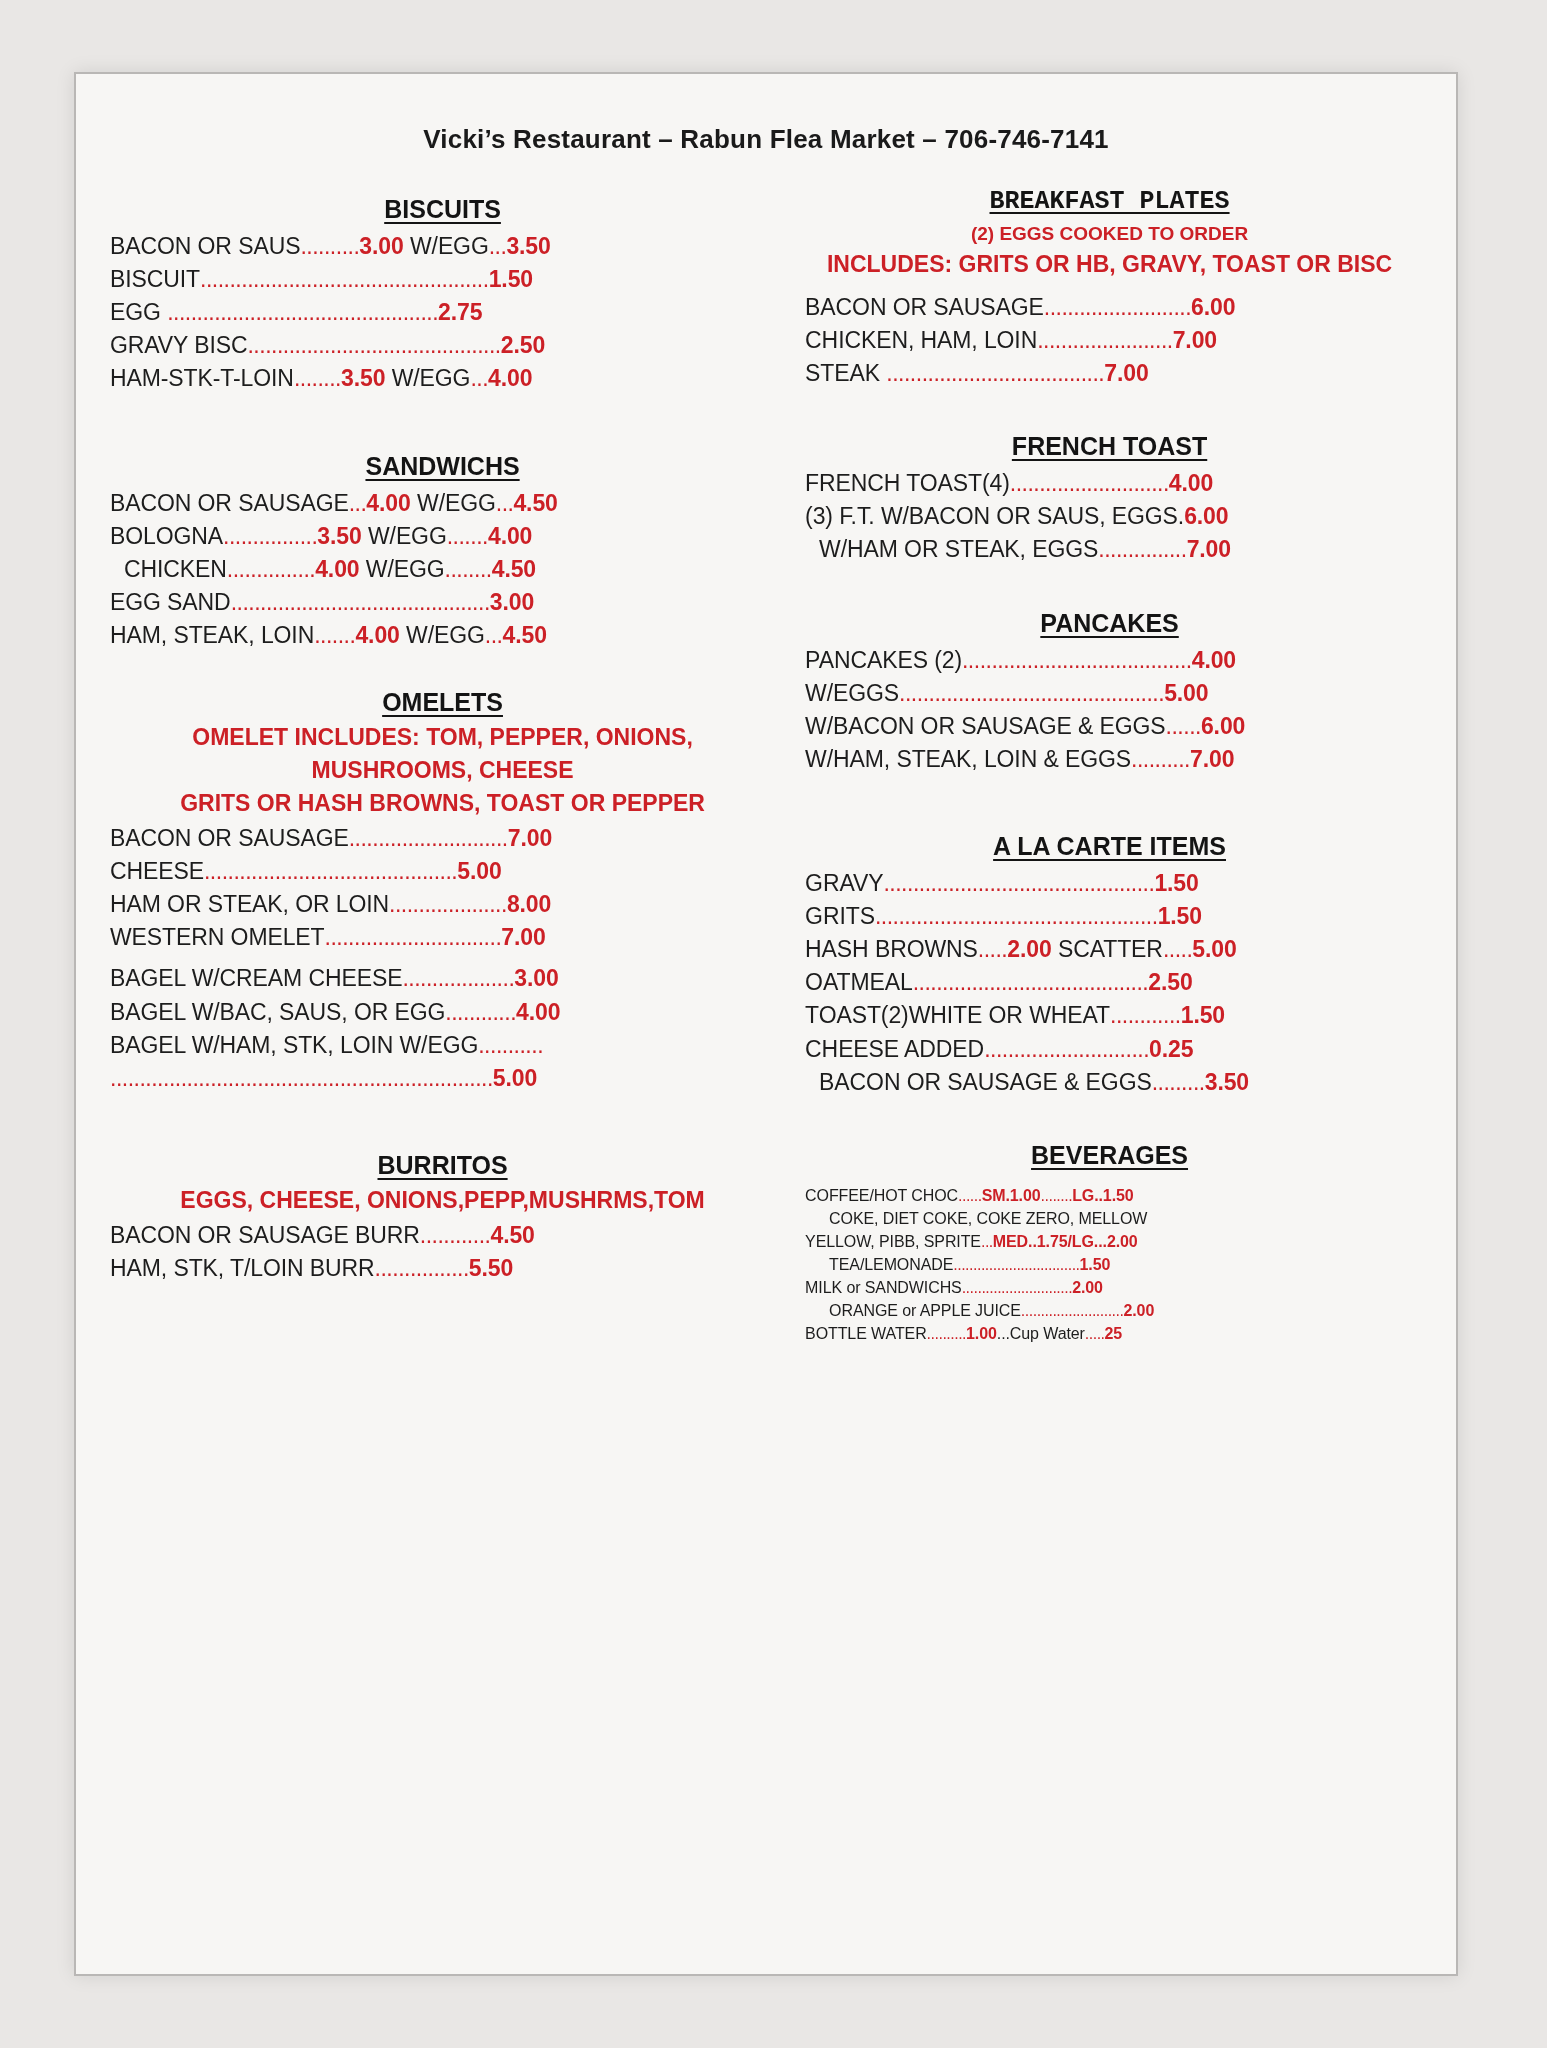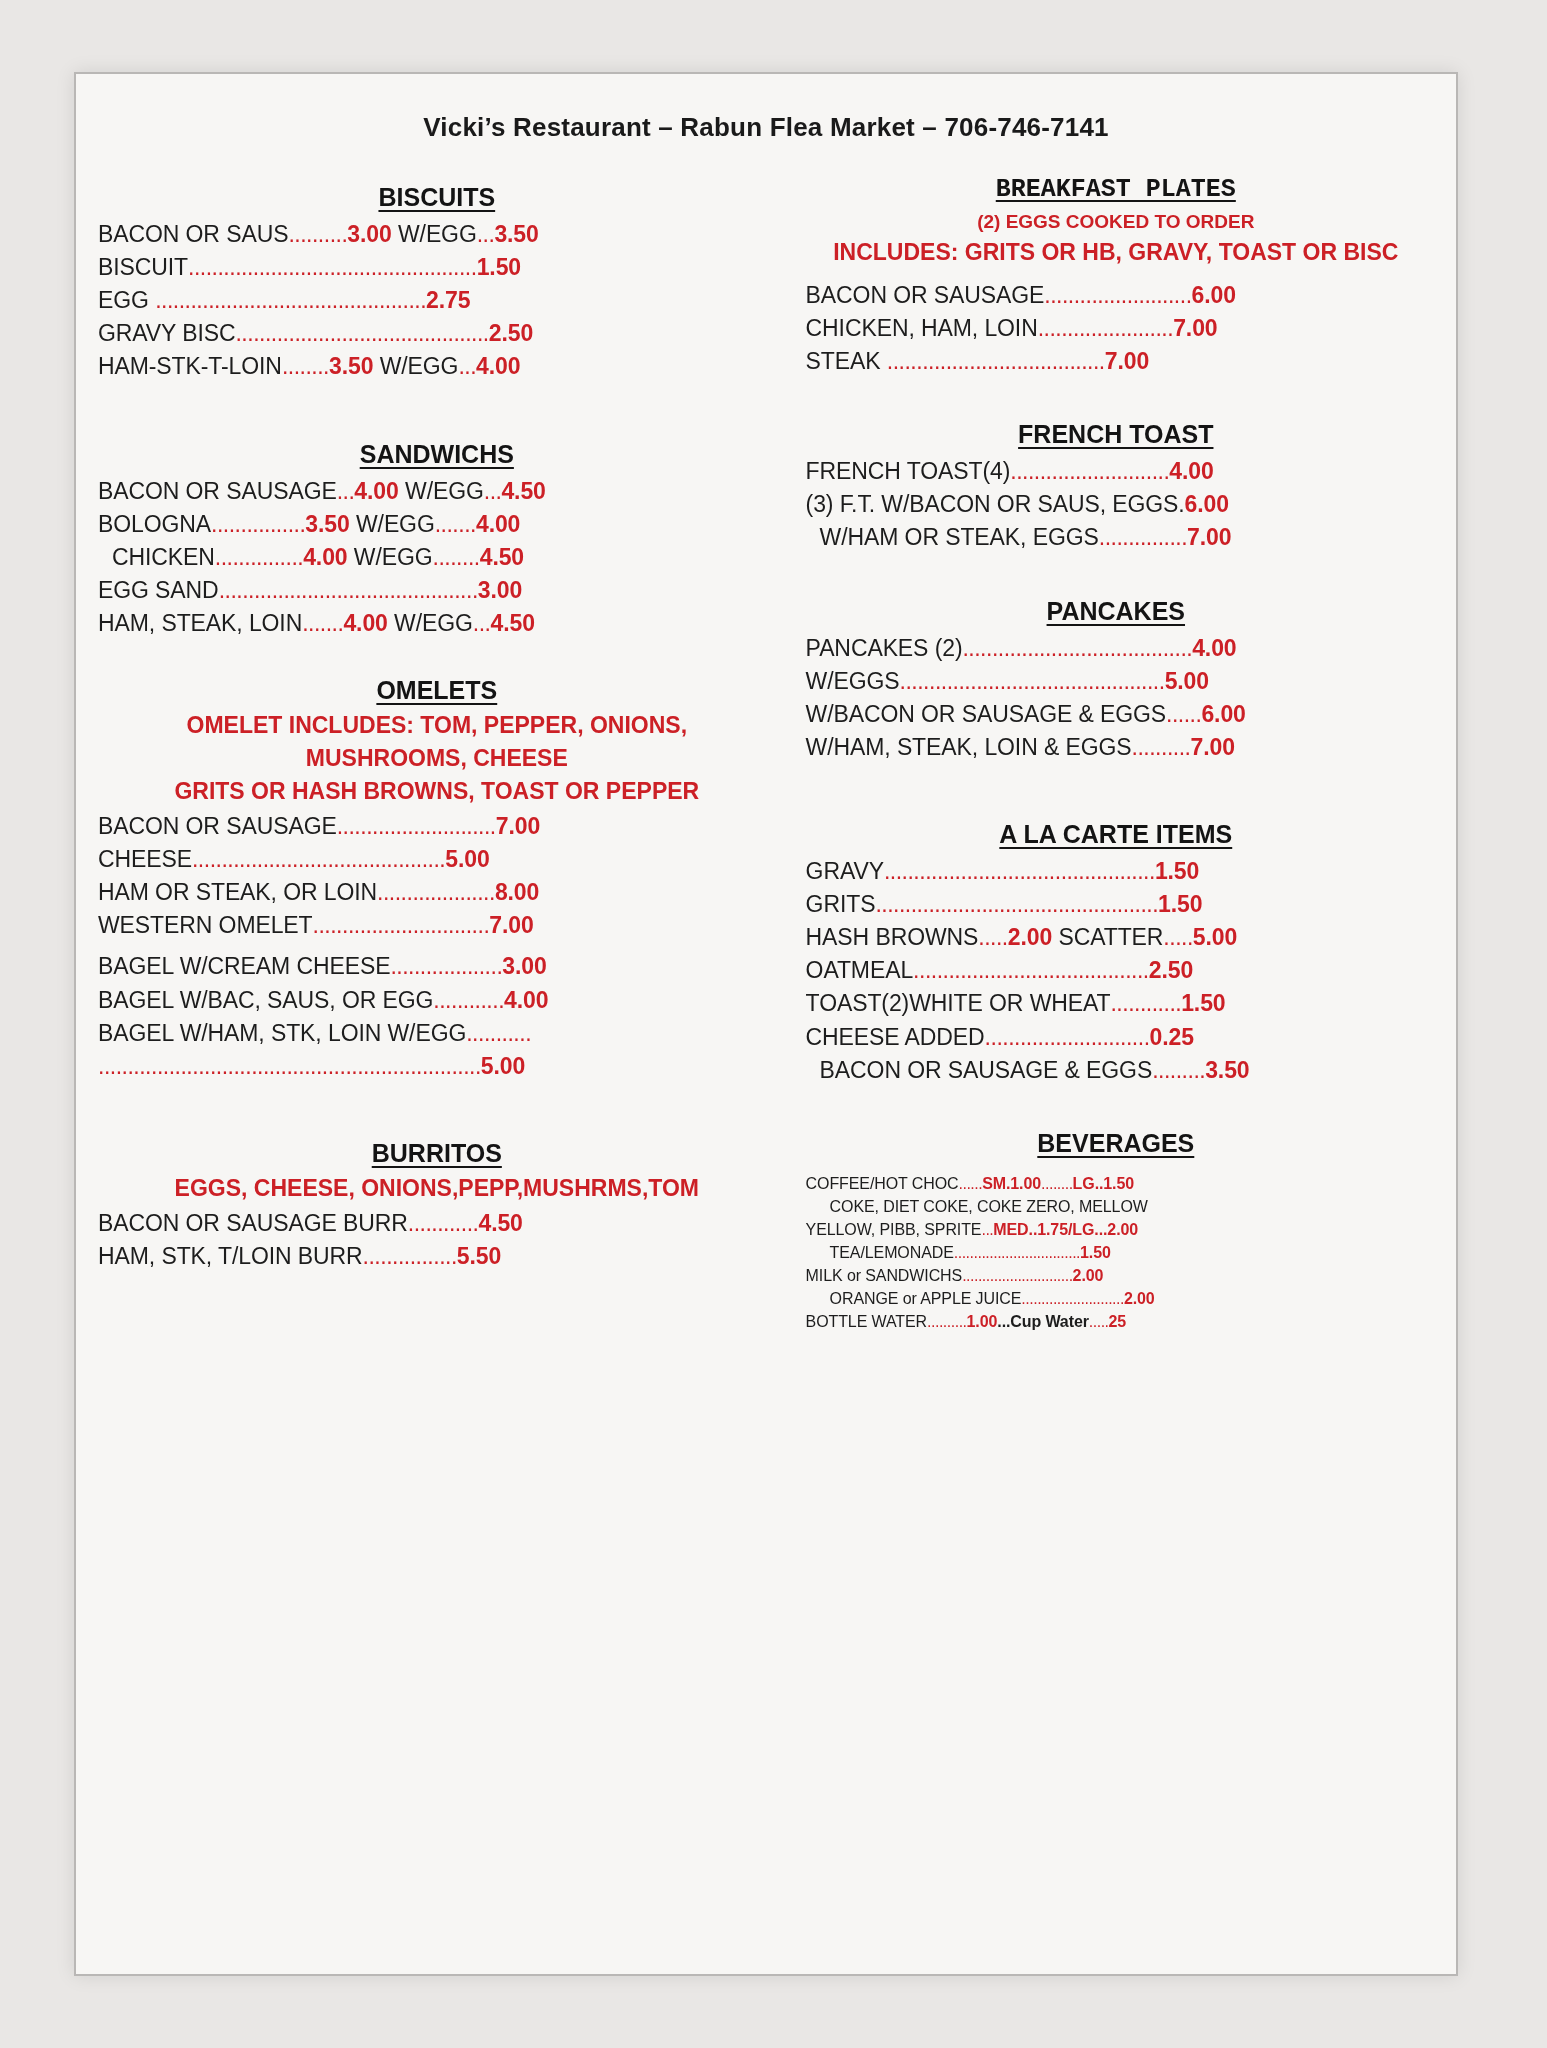--- a/index.html
+++ b/index.html
@@ -19,21 +19,21 @@
     top: 72px;
     width: 1380px;
     height: 1900px;
     background: #f7f6f4;
     border: 2px solid #b9b7b5;
     box-shadow: 0 0 18px rgba(0,0,0,0.10);
   }
   .sheet-inner {
     position: absolute;
     inset: 0;
-    padding: 0;
+    padding: 12px;
   }
   .title {
     text-align: center;
     font-size: 26px;
     font-weight: bold;
     color: #1a1a1a;
     margin-top: 38px;
     letter-spacing: 0.2px;
   }
   .columns {
@@ -86,21 +86,21 @@
   }
   .dots {
     color: #cc2026;
     letter-spacing: -0.5px;
   }
   .spacer-lg { height: 30px; }
   .spacer-md { height: 16px; }
   .spacer-sm { height: 8px; }
   .bev-line { font-size: 16px; }
   .bev-line.ind { padding-left: 24px; }
-  .mixed-dark { color: #1d1d1d; font-weight: bold; }
+  .mixed-dark { color: #1d1d1d; }
 </style>
 </head>
 <body>
 
 <div class="page">
   <div class="sheet-inner">
 
     <div class="title">Vicki’s Restaurant – Rabun Flea Market – 706-746-7141</div>
 
     <div class="columns">

